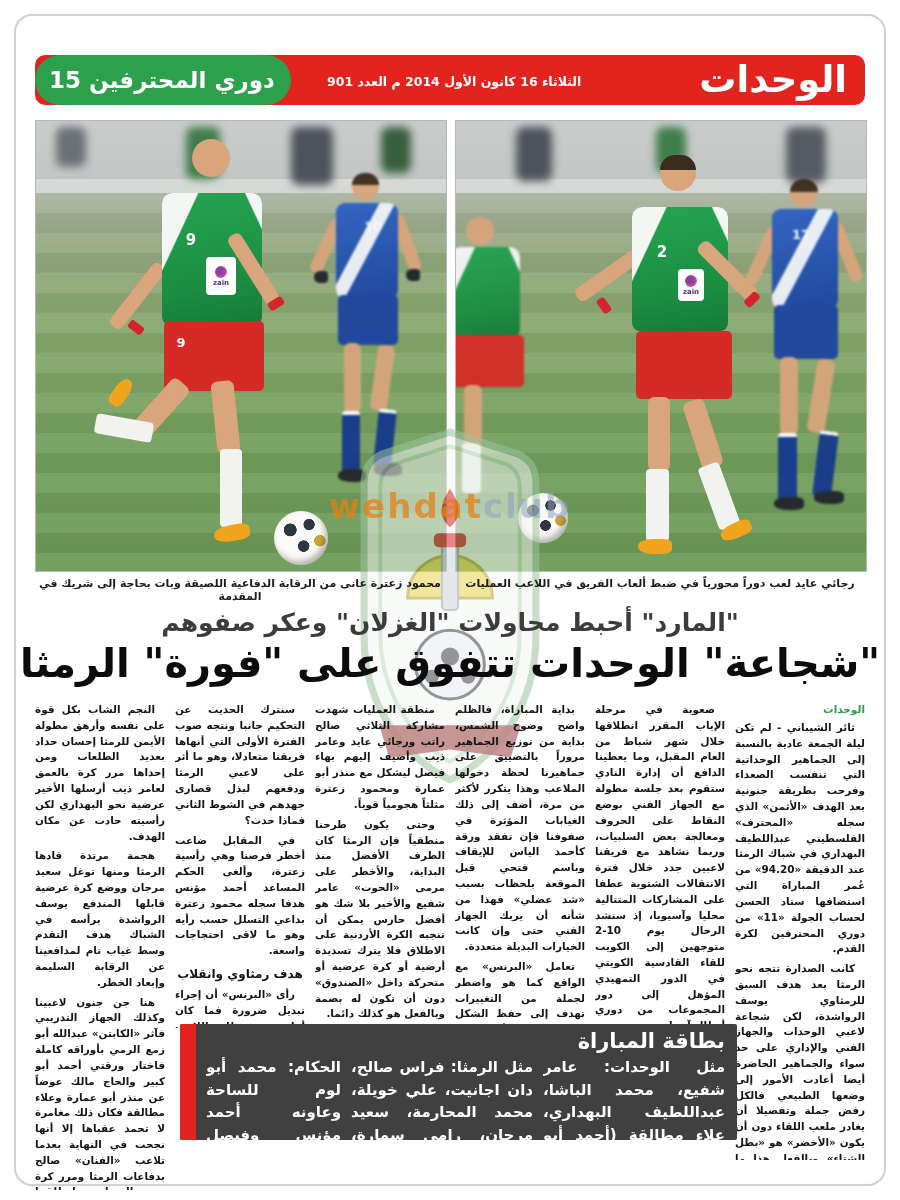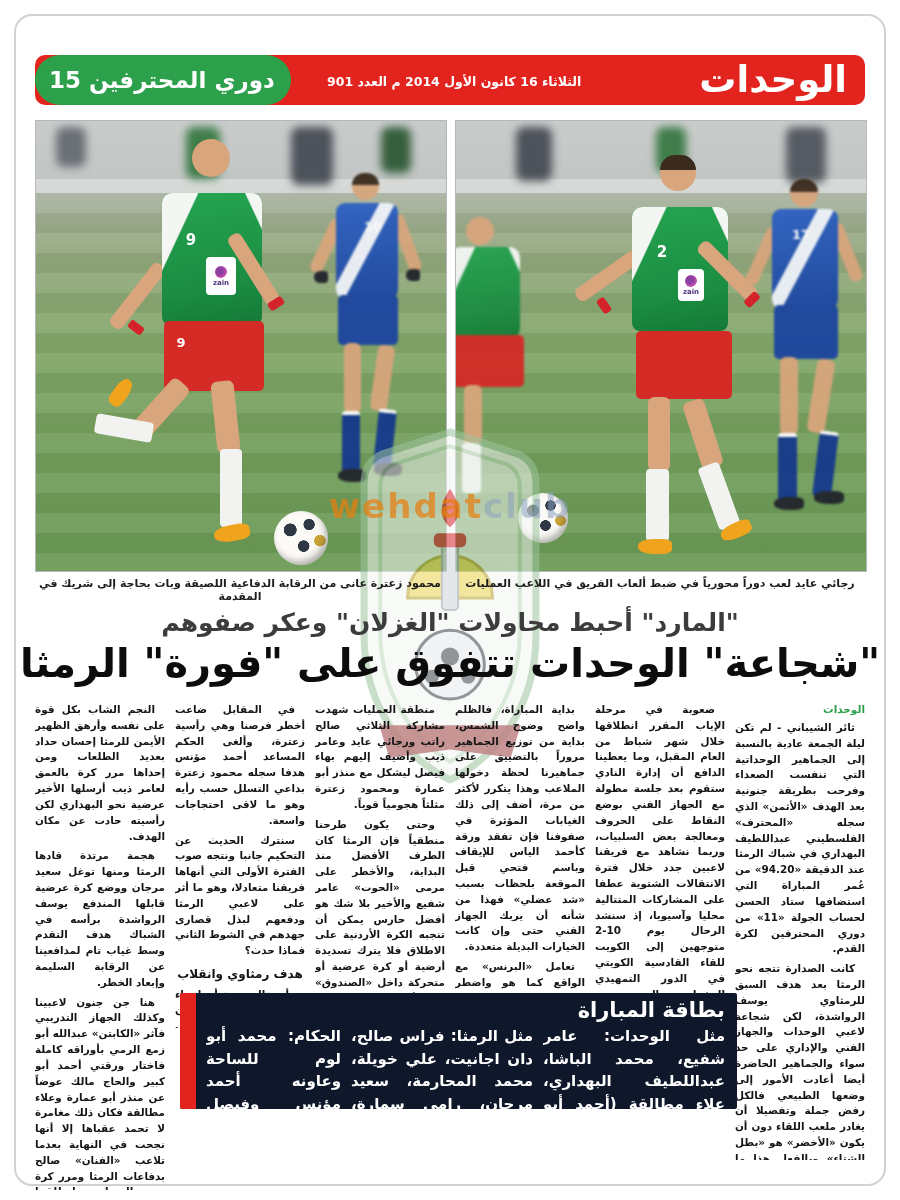--- a/index.html
+++ b/index.html
@@ -83,21 +83,21 @@
   
   .bcol{position:absolute;top:702px;width:130px;overflow:hidden;z-index:3;direction:rtl;
         text-align:justify;font-size:10.4px;font-weight:700;line-height:1.52;color:#141414;}
   .c0{left:735px;height:458px;} .c1{left:595px;height:326px;} .c2{left:455px;height:326px;}
   .c3{left:315px;height:326px;} .c4{left:175px;height:326px;} .c5{left:35px;height:488px;}
   .body-p{margin:0 0 4px;text-indent:10px;}
   .body-h{margin:6px 0 4px;text-align:center;font-size:12px;font-weight:900;}
   .section-label{color:#2ca04a;font-size:10.5px;font-weight:900;margin:0 0 2px;}
 
   
-  .match-card{position:absolute;left:180px;top:993px;width:557px;height:116px;background:#0f172a;
+  .match-card{position:absolute;left:180px;top:1024px;width:557px;height:116px;background:#404040;
         z-index:3;overflow:hidden;border-radius:2px;}
   .mc-red{position:absolute;left:0;top:0;width:16px;height:100%;background:#e2231e;}
   .mc-inner{position:absolute;left:26px;right:12px;top:5px;bottom:5px;direction:rtl;color:#fff;}
   .mc-title{font-size:21px;font-weight:900;margin:0 0 3px;text-align:right;}
   .mc-cols{display:flex;gap:10px;direction:rtl;}
   .mc-col{font-size:15px;font-weight:700;line-height:1.5;text-align:justify;overflow:hidden;}
   .mc-w{width:182px;} .mc-r{width:182px;} .mc-ref{flex:1;}
   .mc-col p{margin:0;}
 </style>
 </head>
@@ -251,27 +251,27 @@
     </div>
   <div class="bcol c2">
       <p class="body-p">بداية المباراة، فالظلم واضح وضوح الشمس، بداية من توزيع الجماهير مروراً بالتضييق على جماهيرنا لحظة دخولها الملاعب وهذا يتكرر لأكثر من مرة، أضف إلى ذلك الغيابات المؤثرة في صفوفنا فإن تفقد ورقة كأحمد الياس للإيقاف وباسم فتحي قبل الموقعة بلحظات بسبب «شد عضلي» فهذا من شأنه أن يربك الجهاز الفني حتى وإن كانت الخيارات البديلة متعددة.</p>
       <p class="body-p">تعامل «البرنس» مع الواقع كما هو واضطر لجملة من التغييرات تهدف إلى حفظ الشكل الرائع للفريق فأعاد محمد الباشا ليلعب جنباً إلى جنب مع «عريس المباراة» المدافع الفلسطيني عبد اللطيف البهداري، وانتقل علاء مطالقة</p>
     </div>
   <div class="bcol c3">
       <p class="body-p">منطقة العمليات شهدت مشاركة الثلاثي صالح راتب ورجائي عايد وعامر ذيب وأضيف إليهم بهاء فيصل ليشكل مع منذر أبو عمارة ومحمود زعترة مثلثاً هجومياً قوياً.</p>
       <p class="body-p">وحتى يكون طرحنا منطقياً فإن الرمثا كان الطرف الأفضل منذ البداية، والأخطر على مرمى «الحوت» عامر شفيع والأخير بلا شك هو أفضل حارس يمكن أن تنجبه الكرة الأردنية على الاطلاق فلا يترك تسديدة أرضية أو كرة عرضية أو متحركة داخل «الصندوق» دون أن تكون له بصمة وبالفعل هو كذلك دائما.</p>
     </div>
   <div class="bcol c4">
+      <p class="body-p">سنترك الحديث عن التحكيم جانبا ونتجه صوب الفترة الأولى التي أنهاها فريقنا متعادلا، وهو ما أثر على لاعبي الرمثا ودفعهم لبذل قصارى جهدهم في الشوط الثاني فماذا حدث؟</p>
       <p class="body-p">في المقابل ضاعت أخطر فرصنا وهي رأسية زعترة، وألغى الحكم المساعد أحمد مؤنس هدفا سجله محمود زعترة بداعي التسلل حسب رأيه وهو ما لاقى احتجاجات واسعة.</p>
-      <p class="body-p">سنترك الحديث عن التحكيم جانبا ونتجه صوب الفترة الأولى التي أنهاها فريقنا متعادلا، وهو ما أثر على لاعبي الرمثا ودفعهم لبذل قصارى جهدهم في الشوط الثاني فماذا حدث؟</p>
       <h4 class="body-h">هدف رمثاوي وانقلاب</h4>
       <p class="body-p">رأى «البرنس» أن إجراء تبديل ضرورة فما كان أمامه سوى طلب اللاعب «المهاري» ليث البشتاوي ليكون بدلا عن بهاء فيصل وفعلا ضغط</p>
     </div>
   <div class="bcol c5">
-      <p class="body-p">النجم الشاب بكل قوة على نفسه وأرهق الظهير الأيمن للرمثا إحسان حداد بعديد الطلعات ومن إحداها مرر كرة بالعمق لعامر ذيب أرسلها الأخير عرضية نحو البهداري لكن رأسيته حادت عن مكان الهدف.</p>
+      <p class="body-p">النجم الشاب بكل قوة على نفسه وأرهق مطولة الأيمن للرمثا إحسان حداد بعديد الطلعات ومن إحداها مرر كرة بالعمق لعامر ذيب أرسلها الأخير عرضية نحو البهداري لكن رأسيته حادت عن مكان الهدف.</p>
       <p class="body-p">هجمة مرتدة قادها الرمثا ومنها توغل سعيد مرجان ووضع كرة عرضية قابلها المندفع يوسف الرواشدة برأسه في الشباك هدف التقدم وسط غياب تام لمدافعينا عن الرقابة السليمة وإبعاد الخطر.</p>
       <p class="body-p">هنا جن جنون لاعبينا وكذلك الجهاز التدريبي فآثر «الكابتن» عبدالله أبو زمع الرمي بأوراقه كاملة فاختار ورقتي أحمد أبو كبير والحاج مالك عوضاً عن منذر أبو عمارة وعلاء مطالقة فكان ذلك مغامرة لا تحمد عقباها إلا أنها نجحت في النهاية بعدما تلاعب «الفنان» صالح بدفاعات الرمثا ومرر كرة نحو البهداري ليطلقها الأخير بقوة في الشباك هدف التعادل الذي حفظ للوحدات البقاء على القمة بطلا لمرحلة الذهاب.</p>
     </div>
 
   <div class="match-card">
     <div class="mc-red"></div>
     <div class="mc-inner">
       <div class="mc-title">بطاقة المباراة</div>
       <div class="mc-cols">
         <div class="mc-col mc-w">

